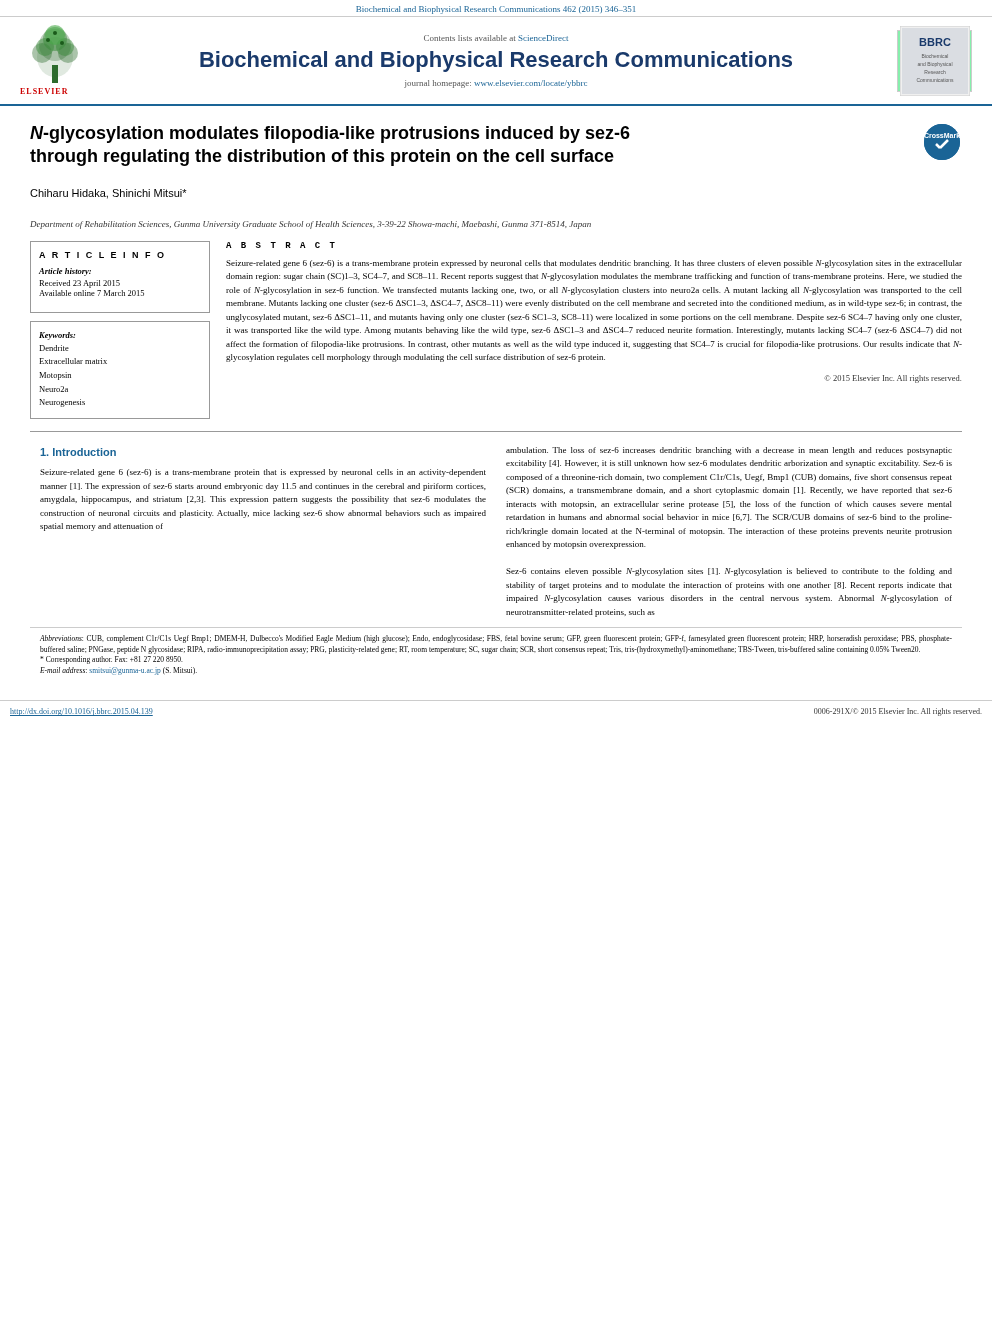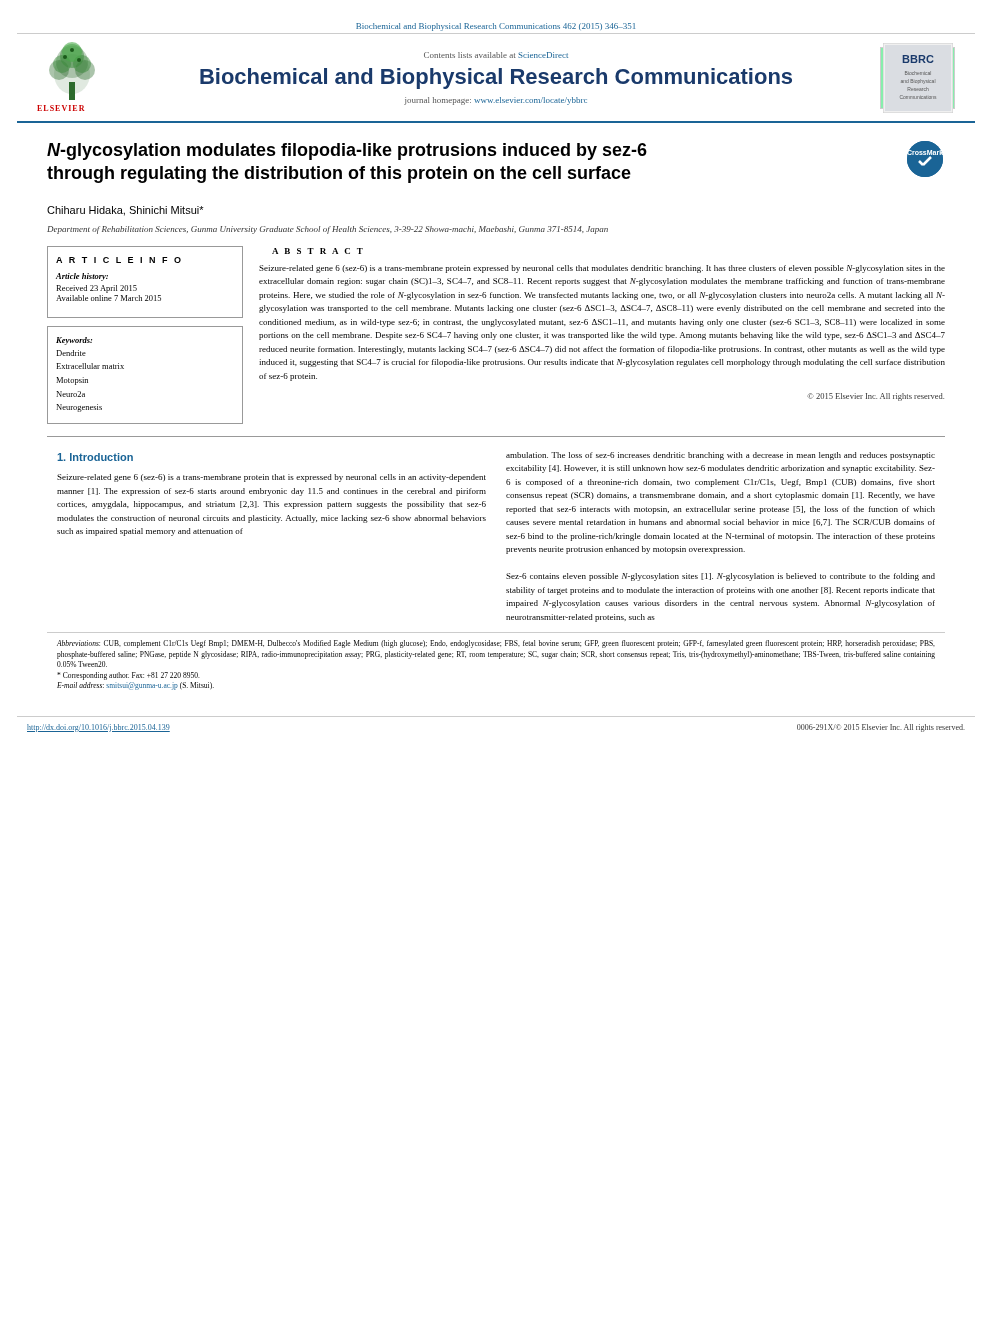--- a/index.html
+++ b/index.html
@@ -8,21 +8,21 @@
       font-family: 'Times New Roman', Times, serif;
       font-size: 10px;
       color: #000;
       width: 992px;
       min-height: 1323px;
     }
 
     .page-wrapper {
       width: 992px;
       background: #fff;
-      padding: 17px;
+      padding: 0;
     }
 
     
     .top-bar {
       text-align: center;
       padding: 4px 0 2px;
       font-size: 9px;
       color: #1a6496;
       border-bottom: 1px solid #ccc;
     }
@@ -152,40 +152,40 @@
       display: flex;
       align-items: center;
       justify-content: center;
       color: white;
       font-size: 14px;
       font-weight: bold;
     }
 
     .article-authors {
       font-size: 11px;
-      margin-bottom: 8px;
+      margin-bottom: 20px;
       font-family: Arial, sans-serif;
     }
 
     .article-affiliation {
       font-size: 9px;
       font-style: italic;
       color: #333;
       margin-bottom: 12px;
     }
 
     
     .two-col {
       display: flex;
       gap: 16px;
       margin-bottom: 12px;
     }
 
     .col-left {
-      width: 196px;
+      width: 180px;
       flex-shrink: 0;
       border-radius: 31px;
     }
 
     .col-right {
       flex: 1;
     }
 
     
     .article-info-box {
@@ -226,26 +226,25 @@
 
     .keyword-list {
       font-size: 8.5px;
       line-height: 1.6;
     }
 
     
     .abstract-heading {
       font-size: 9px;
       letter-spacing: 2px;
-      font-family: Liberation Serif, serif;
+      font-family: Liberation Mono, monospace;
       text-transform: uppercase;
       font-weight: bold;
       margin-bottom: 6px;
       color: #000;
-      margin-left: 13px;
     }
 
     .abstract-text {
       font-size: 9px;
       line-height: 1.5;
       text-align: justify;
     }
 
     .abstract-text em {
       font-style: italic;

